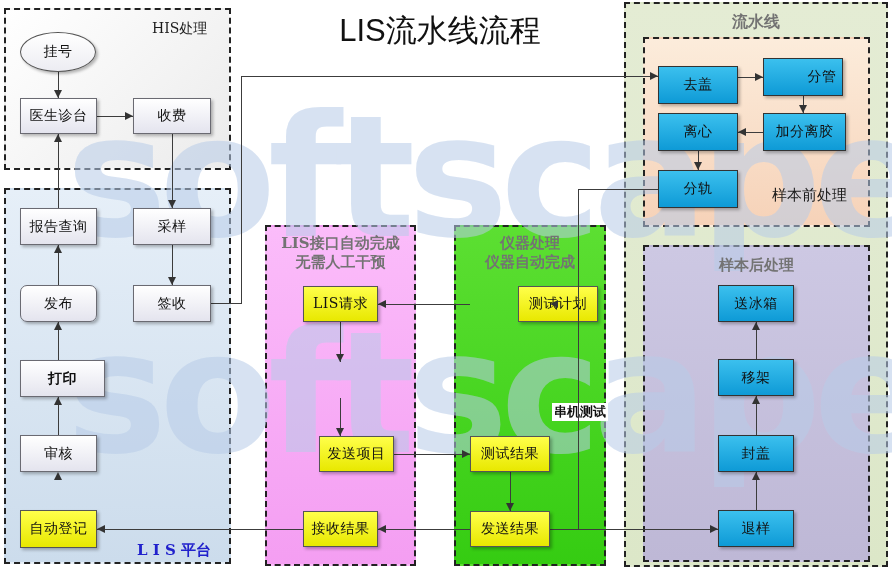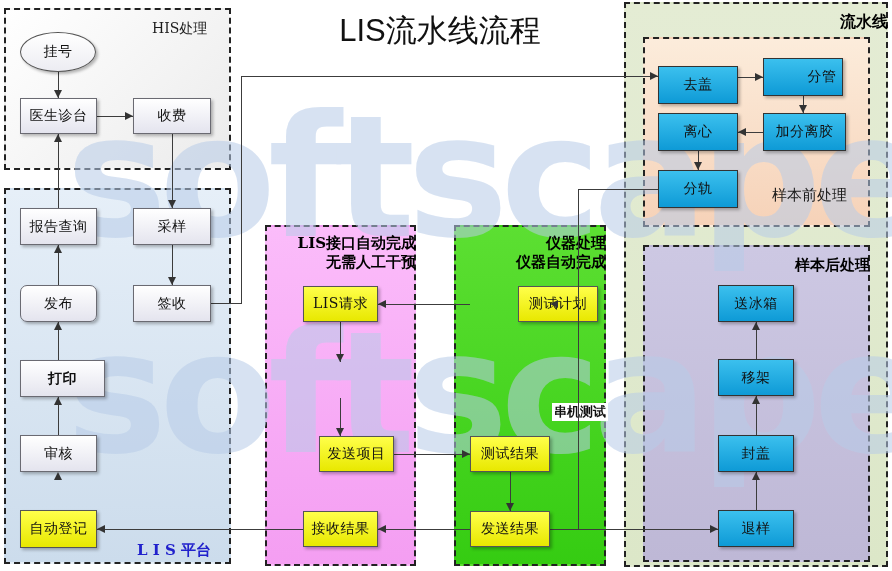--- a/index.html
+++ b/index.html
@@ -13,22 +13,22 @@
   .p-green{left:454px;top:225px;width:152px;height:341px;background:linear-gradient(180deg,#5cdf32,#35cc12);}
   .p-line{left:624px;top:2px;width:264px;height:565px;background:linear-gradient(180deg,#e4ecd4,#dce7c8);}
   .p-peach{left:643px;top:37px;width:227px;height:190px;background:linear-gradient(180deg,#fcecdb,#f6d2b8);}
   .p-purple{left:643px;top:245px;width:227px;height:317px;background:linear-gradient(180deg,#cdc8e3,#beb8d6);}
   
   .wm{position:absolute;left:66px;z-index:2;font-family:"DejaVu Sans",sans-serif;font-weight:bold;
       font-size:170px;line-height:1;letter-spacing:-8px;color:#b8cce8;opacity:.55;white-space:nowrap;}
   
   .plabel{position:absolute;z-index:3;font-size:14px;color:#1b1b1b;font-family:"DejaVu Serif",serif;}
   .blue-label{color:#2121cc;font-weight:bold;}
-  .hdr2{position:absolute;z-index:3;text-align:right;font-size:15px;line-height:19px;
-        color:#000000;font-weight:bold;font-family:"DejaVu Serif",serif;}
+  .hdr2{position:absolute;z-index:3;text-align:center;font-size:15px;line-height:19px;
+        color:#737373;font-weight:bold;font-family:"DejaVu Serif",serif;}
   .title{position:absolute;left:290px;top:10px;width:300px;z-index:3;text-align:center;
          font-size:31px;color:#111;font-family:"Liberation Sans",sans-serif;}
   
   .node{position:absolute;z-index:3;display:flex;align-items:center;justify-content:center;
         box-sizing:border-box;font-size:14px;letter-spacing:.5px;color:#111;
         font-family:"DejaVu Serif",serif;box-shadow:2px 2px 3px rgba(0,0,0,.28);}
   .n-white{background:linear-gradient(180deg,#ffffff,#e4e4ee);border:1px solid #6a6a72;}
   .n-yellow{background:linear-gradient(180deg,#ffff4a,#e8e800);border:1px solid #555;}
   .n-blue{background:linear-gradient(180deg,#3bc0ee,#0e9ad6);border:1px solid #333;}
   .n-ellipse{background:linear-gradient(180deg,#ffffff,#ececf2);border:1px solid #555;border-radius:50%;}

